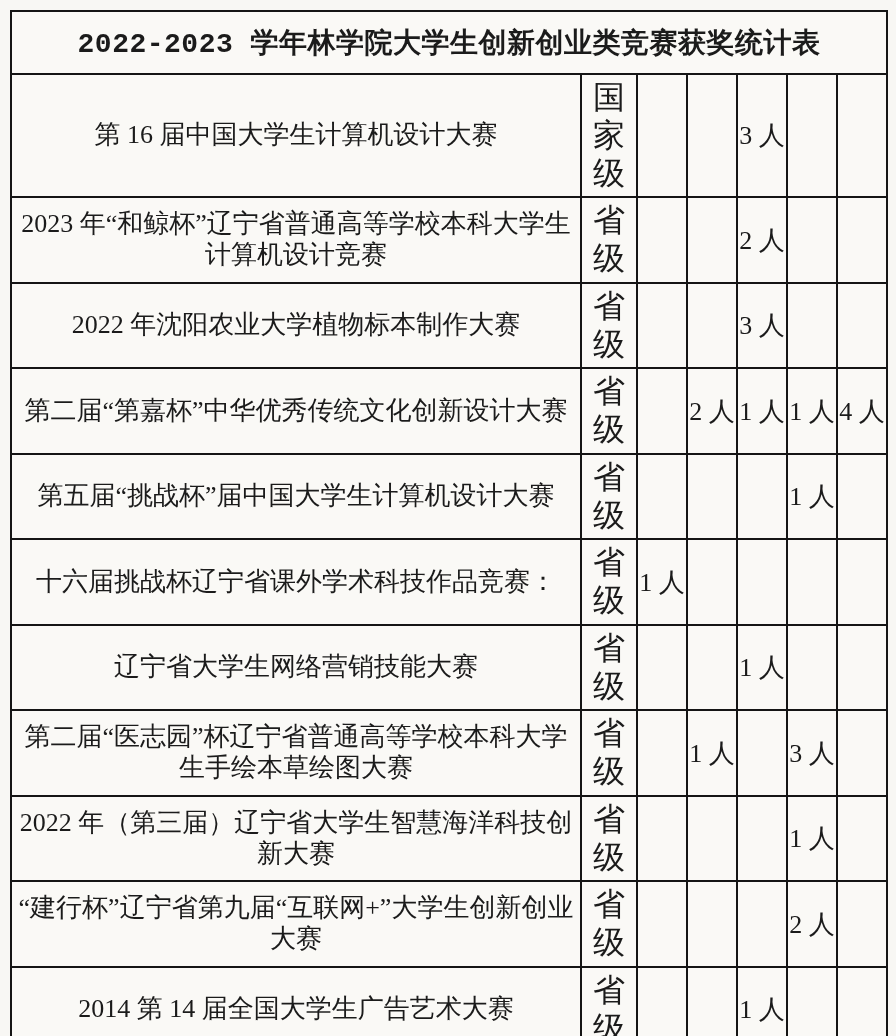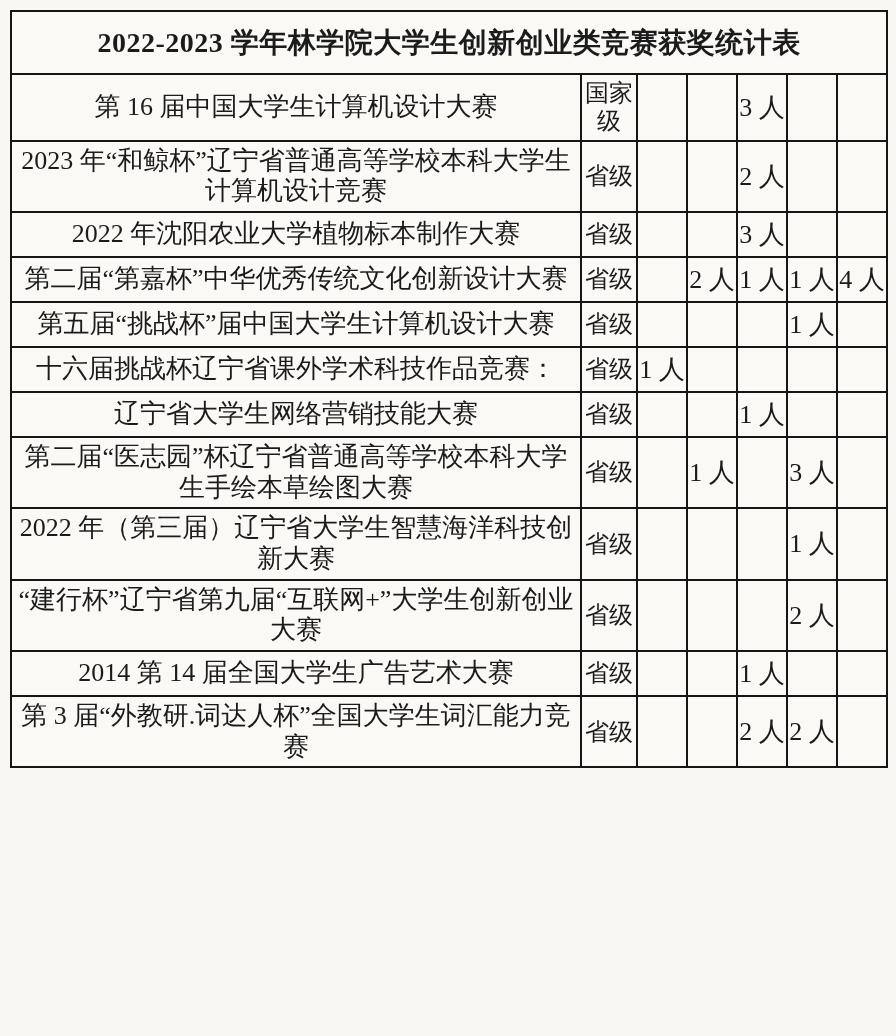--- a/index.html
+++ b/index.html
@@ -27,42 +27,42 @@
   }
   table.award-table th,
   table.award-table td {
     border: 2px solid #151515;
     vertical-align: middle;
     text-align: center;
     overflow: hidden;
   }
   .title-row th {
     height: 61px;
-    font-family: Liberation Serif, serif;
+    font-family: Liberation Mono, monospace;
     font-weight: bold;
     font-size: 28px;
     letter-spacing: 0.5px;
     border-bottom: 3px solid #151515;
     padding: 0 4px;
   }
   .header-row th {
     height: 60px;
     font-family: "Liberation Sans", "DejaVu Sans", sans-serif;
     font-weight: bold;
     font-size: 23px;
     line-height: 1.2;
     padding: 2px 1px;
   }
   td.name-cell {
     font-size: 26px;
     line-height: 1.18;
     padding: 4px 3px;
   }
   td.level-cell {
-    font-size: 24px;
+    font-size: 32px;
     line-height: 1.18;
     padding: 4px 1px;
   }
   td.prize-cell {
     font-size: 26px;
     white-space: nowrap;
     padding: 4px 0;
   }
   tr.data-row { height: 38px; }
 </style>

